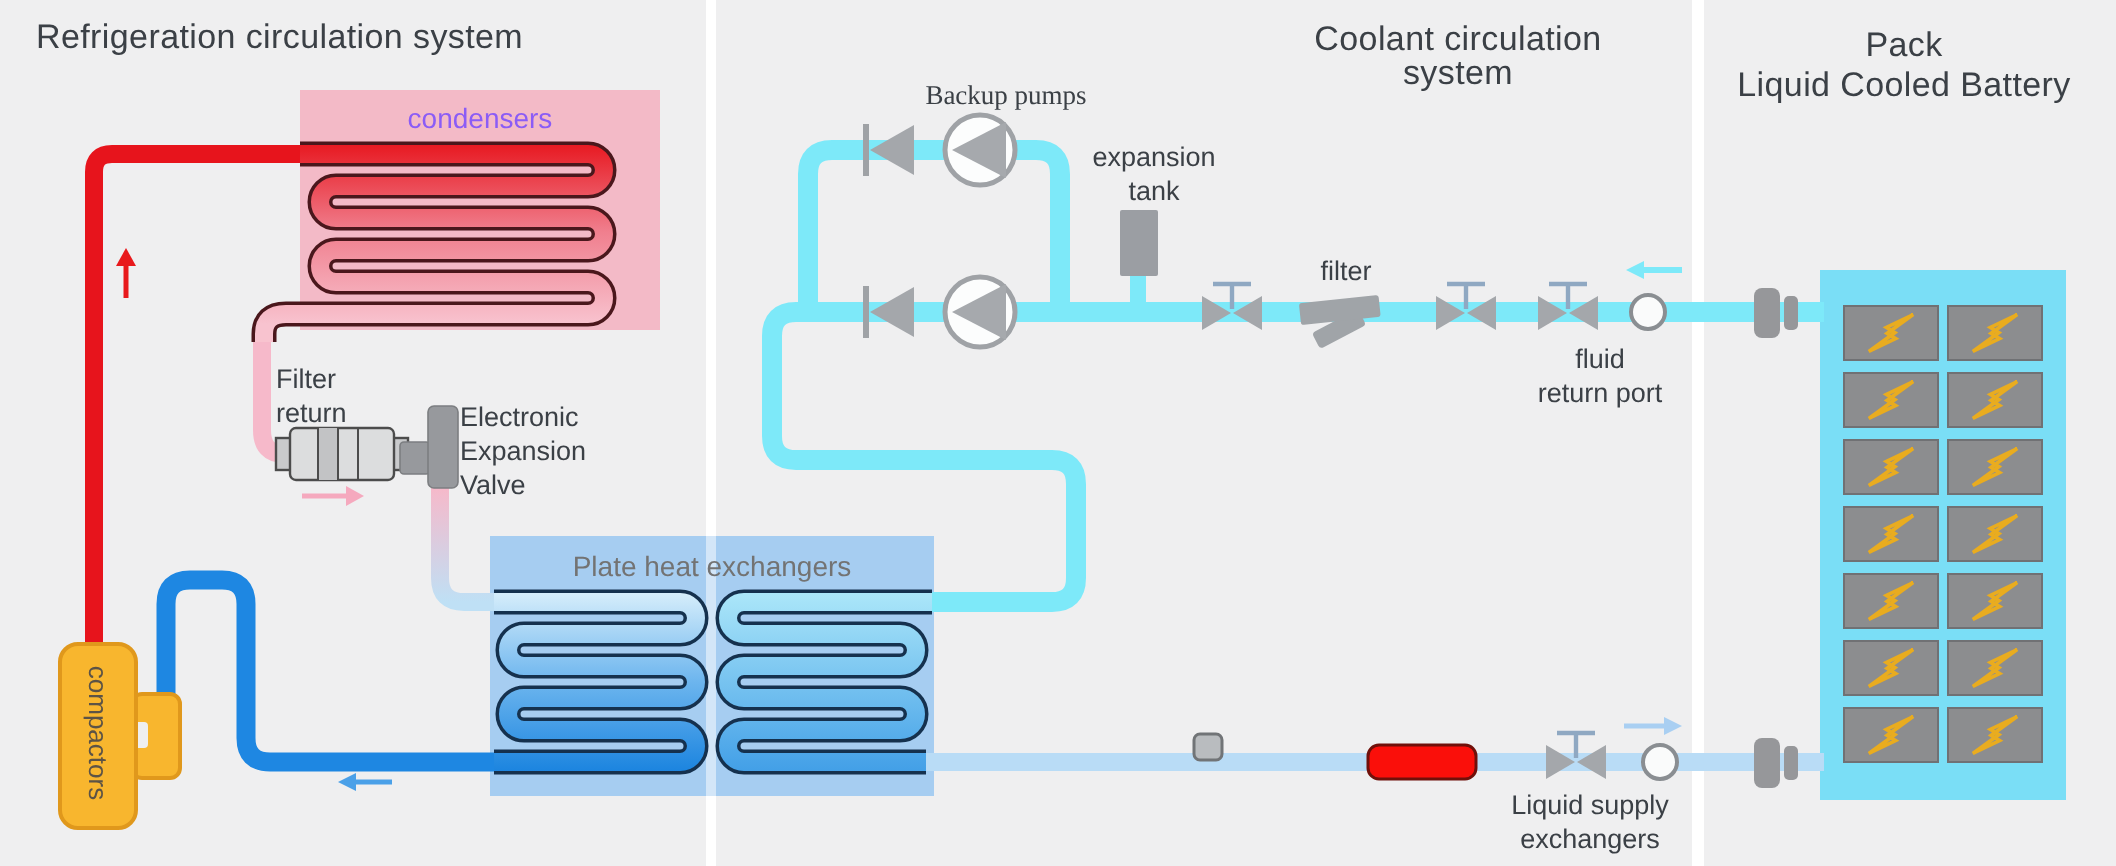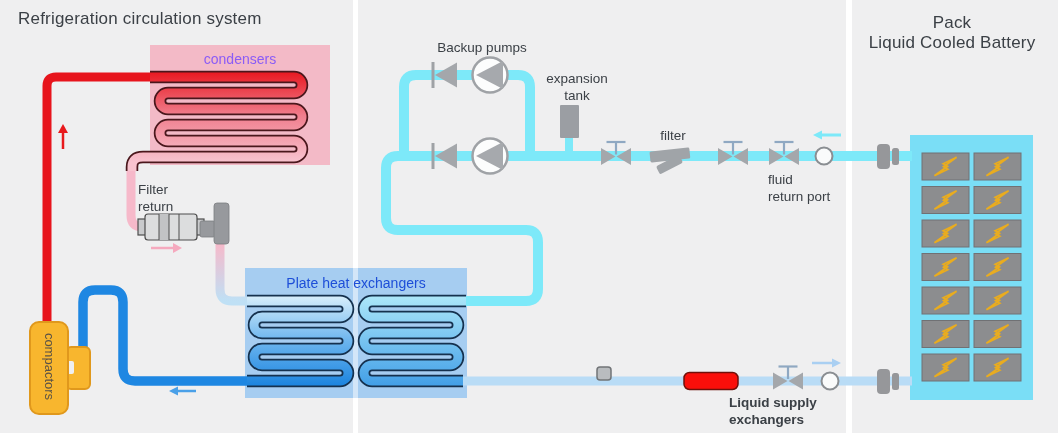--- a/index.html
+++ b/index.html
@@ -2,21 +2,21 @@
 <html><head>
 <meta charset="utf-8">
 <style>
   html,body{margin:0;padding:0;background:#e4e4e6;}
   #stage{position:relative;width:1058px;height:433px;background:#efeff0;overflow:hidden;
          font-family:"Liberation Sans",sans-serif;}
   #stage svg{position:absolute;left:0;top:0;}
   .lbl{position:absolute;z-index:3;color:#3b4046;font-size:13.5px;line-height:17px;}
   .title{font-size:17px;letter-spacing:.2px;color:#3b4046;}
   .center{text-align:center;}
-  .right{text-align:left;margin-left:11px;}
+  .right{text-align:center;}
 </style>
 </head>
 <body>
 
 <div id="stage">
 
 <svg width="1058" height="433" viewBox="0 0 1058 433">
   <defs>
     <linearGradient id="gradCond" gradientUnits="userSpaceOnUse" x1="0" y1="70" x2="0" y2="162">
       <stop offset="0" stop-color="#e7141c"></stop>
@@ -172,50 +172,56 @@
     <path d="M841,135 H820" stroke="#7de9f9" stroke-width="3" fill="none"></path>
     <path d="M813,135 L822,130.5 L822,139.5 Z" fill="#7de9f9"></path>
   </g>
   <g>
     <path d="M812,363 H834" stroke="#a9cff2" stroke-width="2.5" fill="none"></path>
     <path d="M841,363 L832,358.5 L832,367.5 Z" fill="#a9cff2"></path>
   </g>
 </svg>
 
 <div class="lbl title" style="left:18px;top:10px;">Refrigeration circulation system</div>
+<div class="lbl title center" style="left:628px;top:11px;width:202px;">Coolant circulation system</div>
 <div class="lbl title center" style="left:860px;top:13px;width:184px;line-height:20px;">
   <div>Pack</div>
   <div>Liquid Cooled Battery</div>
 </div>
 
 <div class="lbl center" style="left:160px;top:51px;width:160px;font-size:14px;color:#8b5cf6;">condensers</div>
 
 <div class="lbl" style="left:138px;top:181px;">
   <div>Filter</div>
   <div>return</div>
 </div>
 
+<div class="lbl" style="left:230px;top:200px;">
+  <div>Electronic</div>
+  <div>Expansion</div>
+  <div>Valve</div>
+</div>
 
 <div class="lbl center" style="left:4px;top:358px;width:90px;font-size:13px;color:#5c5346;transform:rotate(90deg);">compactors</div>
 
-<div class="lbl center" style="left:256px;top:275px;width:200px;font-size:14px;color:#1d4ed8;">Plate heat exchangers</div>
-
-<div class="lbl center" style="left:414px;top:39px;width:136px;">Backup pumps</div>
+<div class="lbl center" style="left:256px;top:275px;width:200px;font-size:14px;color:#737373;">Plate heat exchangers</div>
+
+<div class="lbl center" style="left:435px;top:39px;width:136px;font-family:Liberation Serif, serif;">Backup pumps</div>
 
 <div class="lbl center" style="left:538px;top:70px;width:78px;">
   <div>expansion</div>
   <div>tank</div>
 </div>
 
 <div class="lbl center" style="left:645px;top:127px;width:56px;">filter</div>
 
 <div class="lbl right" style="left:757px;top:171px;width:86px;">
   <div>fluid</div>
   <div>return port</div>
 </div>
 
 
-<div class="lbl right" style="left:718px;top:395px;width:96px;line-height:16.5px;font-weight:bold;">
+<div class="lbl right" style="left:747px;top:395px;width:96px;line-height:16.5px;">
   <div>Liquid supply</div>
   <div>exchangers</div>
 </div>
 
 </div>
 
 </body></html>

